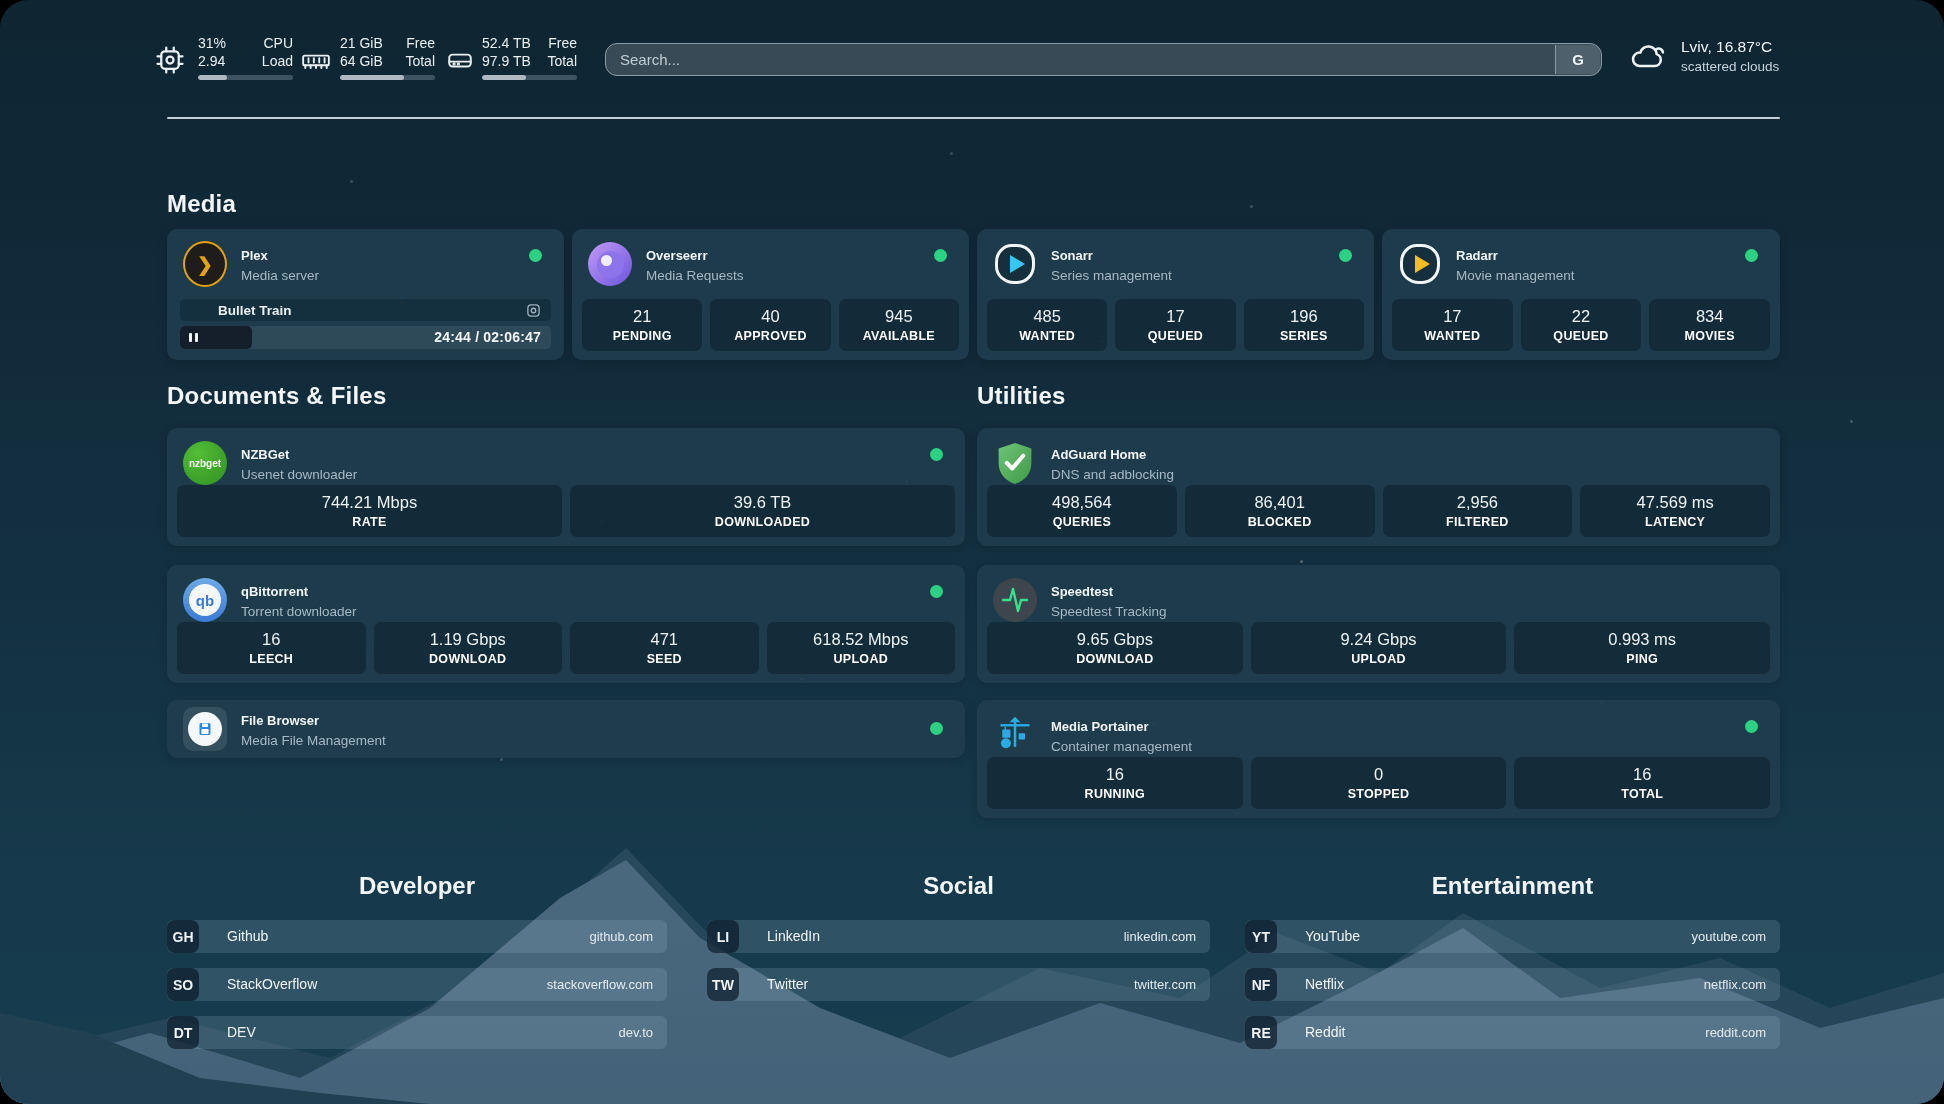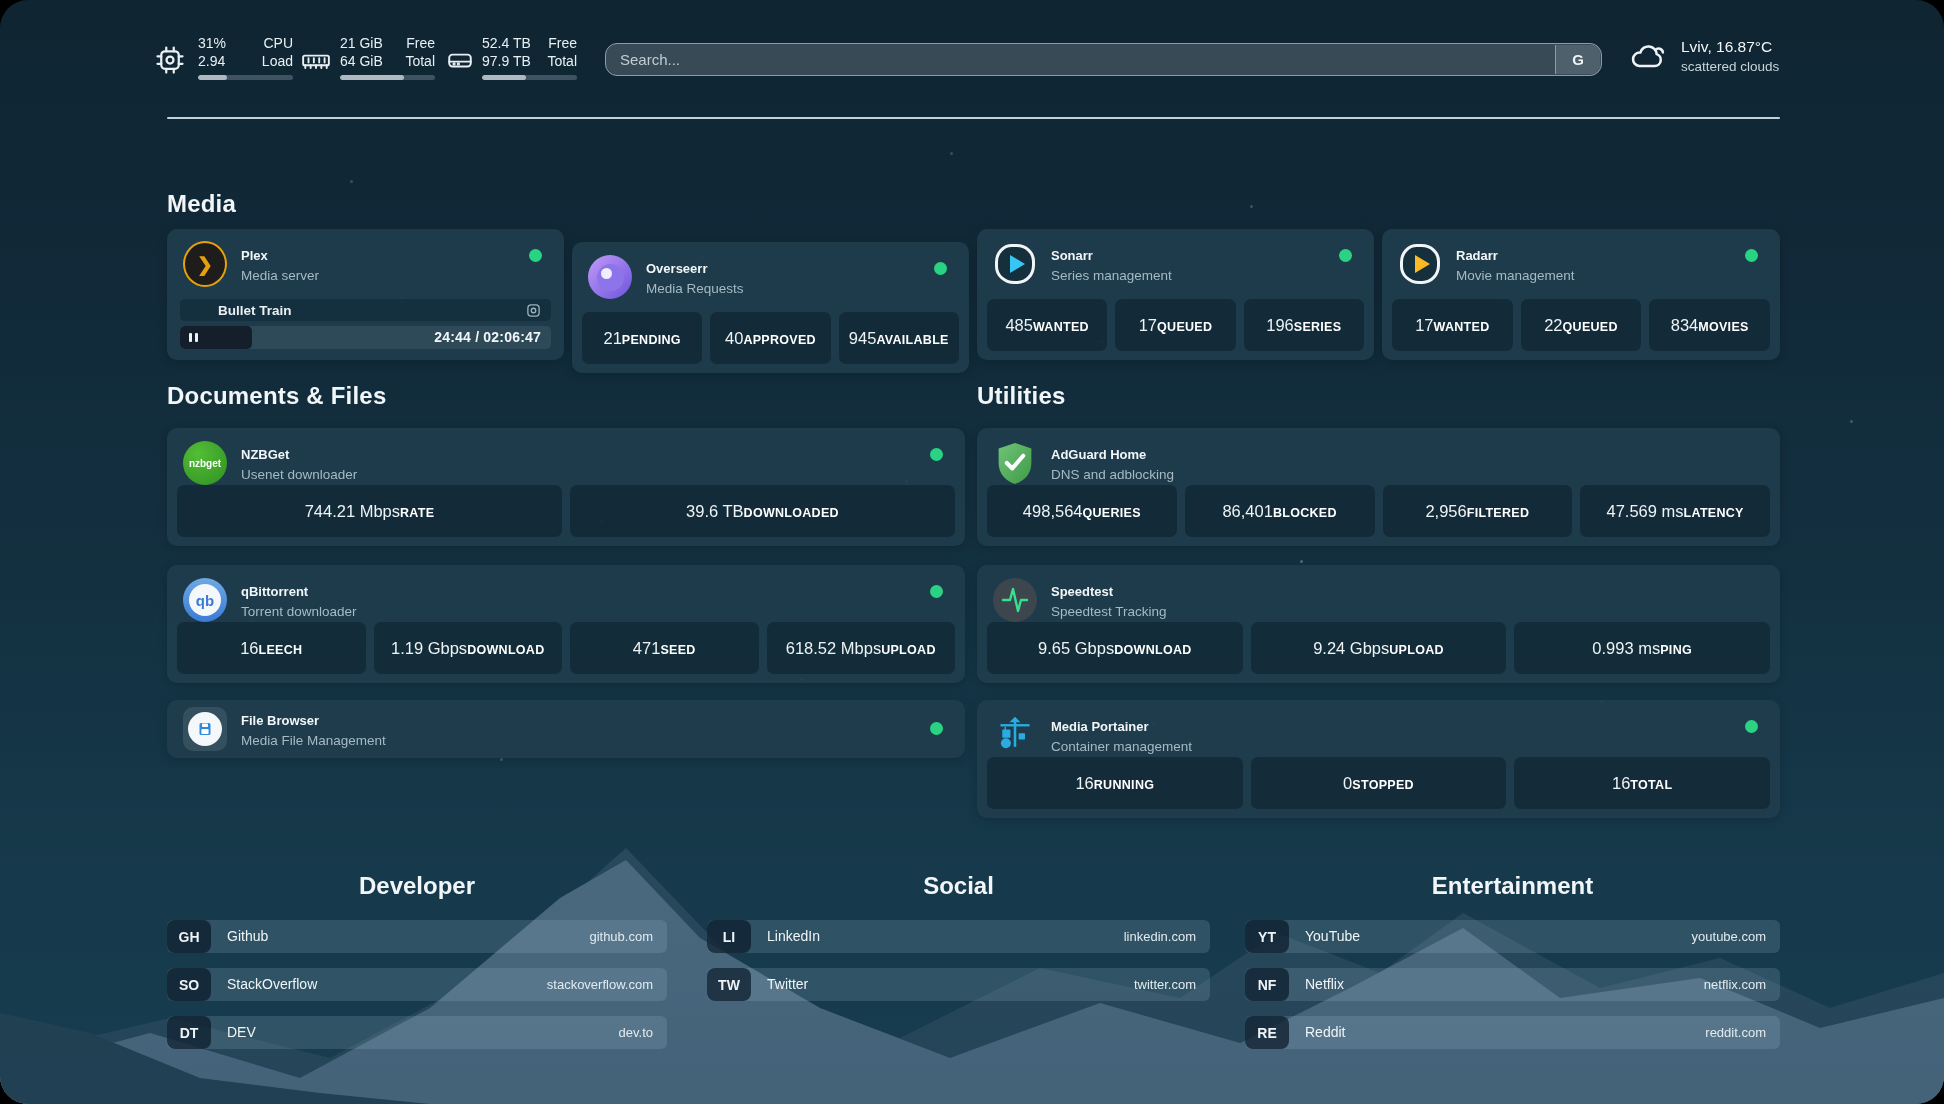--- a/index.html
+++ b/index.html
@@ -34,21 +34,21 @@
   .w-line2{font-size:13.5px;color:#c7d3da;margin-top:3px;}
   .divider{position:absolute;left:167px;top:117px;width:1613px;height:2px;background:rgba(228,238,243,.85);border-radius:1px;}
   
   .section-title{position:absolute;font-size:24px;font-weight:600;color:#f2f6f8;letter-spacing:.2px;}
   .card{position:absolute;background:rgba(31,61,76,.9);border-radius:10px;box-shadow:0 2px 10px rgba(0,0,0,.18);cursor:pointer;}
   .card-head{display:flex;align-items:center;gap:14px;padding:13px 16px 0 16px;}
   .card-title{font-size:13px;font-weight:600;color:#f2f6f8;line-height:21px;}
   .card-sub{font-size:13.5px;color:#a6bac5;line-height:17px;margin-top:1px;}
   .dot{position:absolute;top:20px;right:22px;width:13px;height:13px;border-radius:50%;background:#2bd284;}
   .stats{position:absolute;left:10px;right:10px;bottom:9px;display:flex;gap:8px;}
-  .stat{flex:1;background:rgba(9,28,40,.5);border-radius:7px;display:flex;flex-direction:row;align-items:center;justify-content:center;height:52px;}
+  .stat{flex:1;background:rgba(9,28,40,.5);border-radius:7px;display:flex;flex-direction:column;align-items:center;justify-content:center;height:52px;}
   .stat-v{font-size:16.5px;color:#eef3f5;}
   .stat-l{font-size:12.5px;font-weight:700;color:#fff;letter-spacing:.3px;margin-top:3px;}
   
   .app-icon{width:44px;height:44px;flex:0 0 44px;position:relative;display:flex;align-items:center;justify-content:center;}
   .plex-circ{width:42px;height:42px;border-radius:50%;background:#1e1d1b;border:2px solid #e5a00d;display:flex;align-items:center;justify-content:center;color:#e5a00d;font-size:19px;font-weight:800;}
   .ovs-circ{width:44px;height:44px;border-radius:50%;background:linear-gradient(135deg,#c29af7,#6c55dd);display:flex;align-items:center;justify-content:center;}
   .ovs-iris{width:27px;height:27px;border-radius:50%;background:#8d74ea;position:relative;}
   .ovs-spark{position:absolute;left:4px;top:4px;width:11px;height:11px;border-radius:50%;background:#f2ecff;}
   .arr-blob{width:40px;height:40px;border:3px solid #f2f5f7;border-radius:42% 46% 44% 48%/45% 43% 47% 44%;background:rgba(8,20,30,.3);display:flex;align-items:center;justify-content:center;box-sizing:border-box;}
   .tri{width:0;height:0;border-top:9px solid transparent;border-bottom:9px solid transparent;border-left:15px solid #38c5f3;margin-left:4px;}
@@ -64,21 +64,21 @@
   .np-title{font-size:13.5px;font-weight:600;color:#e9f0f3;flex:1;padding-left:28px;}
   .pr-row{position:absolute;left:13px;right:13px;top:97px;height:23px;background:rgba(255,255,255,.08);border-radius:5px;overflow:hidden;}
   .pr-fill{position:absolute;left:0;top:0;bottom:0;background:#141f2b;border-radius:5px;}
   .pause{position:absolute;left:9px;top:7px;display:flex;gap:3px;cursor:pointer;}
   .pause i{display:block;width:3px;height:9px;background:#eef3f6;border-radius:1px;}
   .pr-time{position:absolute;right:10px;top:3px;font-size:14px;font-weight:600;color:#f2f6f8;letter-spacing:.2px;}
   
   .bm-sec{position:absolute;top:872px;}
   .bm-title{font-size:24px;font-weight:600;color:#f2f6f8;text-align:center;}
   .bm-row{position:absolute;left:0;right:0;height:33px;border-radius:6px;background:rgba(170,202,220,.17);cursor:pointer;}
-  .bm-badge{position:absolute;left:0;top:0;bottom:0;width:44px;border-radius:8px;background:rgba(10,27,41,.72);display:flex;align-items:center;justify-content:center;font-size:14px;font-weight:600;color:#eef3f6;}
+  .bm-badge{position:absolute;left:0;top:0;bottom:0;width:32px;border-radius:8px;background:rgba(10,27,41,.72);display:flex;align-items:center;justify-content:center;font-size:14px;font-weight:600;color:#eef3f6;}
   .bm-name{position:absolute;left:60px;top:8px;font-size:14px;color:#f0f5f7;}
   .bm-url{position:absolute;right:14px;top:9px;font-size:13px;color:#e2ebf0;}
   svg{display:block;}
 </style>
 </head>
 <body>
 
 <div class="window">
   <div class="mtn mtn-far"></div>
   <div class="mtn mtn-main"></div>
@@ -178,21 +178,21 @@
     <div class="pr-row">
       <span class="pr-fill" style="width:19.5%"></span>
       <span class="pause">
           <i></i>
           <i></i>
         </span>
       <span class="pr-time">24:44 / 02:06:47</span>
     </div>
   </div>
 
-  <div class="card" style="left:572px;top:242px;width:397px;height:131px">
+  <div class="card" style="left:572px;top:229px;width:397px;height:131px">
     <div class="card-head">
       <div class="app-icon">
           <div class="ovs-circ">
             <div class="ovs-iris">
               <div class="ovs-spark"></div>
             </div>
           </div>
         </div>
       <div>
         <div class="card-title">Overseerr</div>

